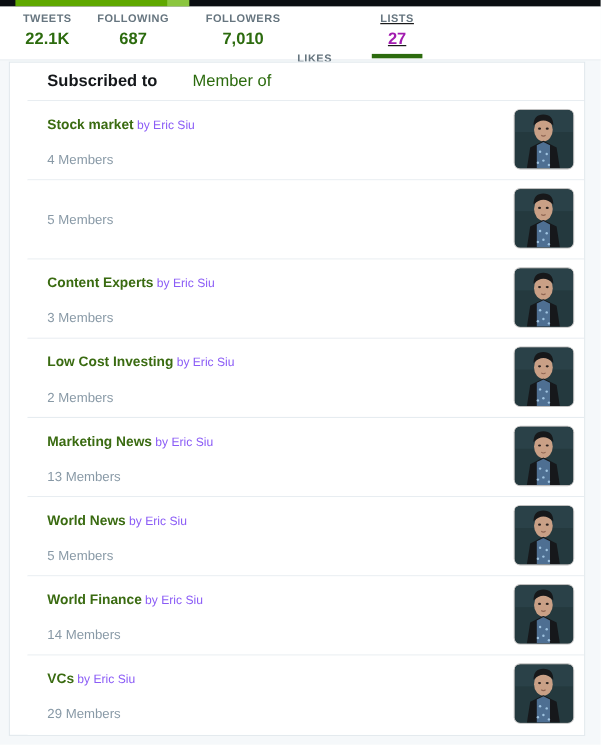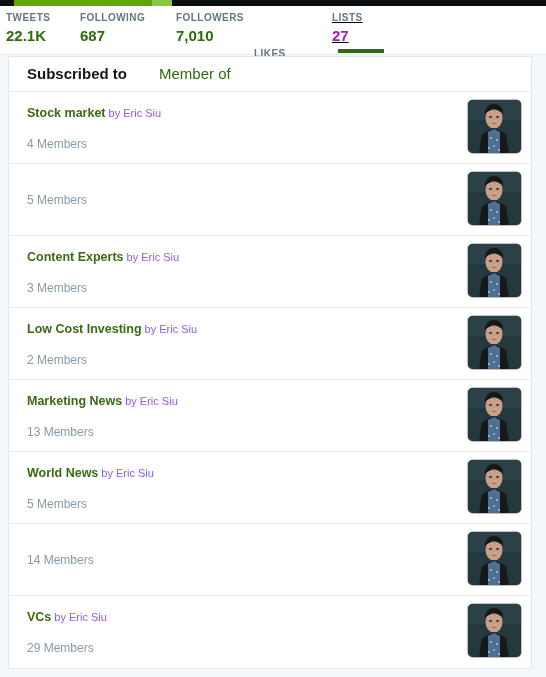--- a/index.html
+++ b/index.html
@@ -51,21 +51,21 @@
     background: #ffffff;
     border-bottom: 1px solid #e6ecf0;
   }
   .stats-inner {
     position: relative;
     height: 48px;
   }
   .stat {
     position: absolute;
     top: 5px;
-    text-align: left;
+    text-align: center;
     cursor: pointer;
   }
   .stat-label {
     font-size: 10px;
     letter-spacing: .45px;
     color: #66757f;
     font-weight: 700;
     line-height: 13px;
     text-transform: uppercase;
     white-space: nowrap;
@@ -99,20 +99,21 @@
 
   
   .card {
     position: absolute;
     top: 56px;
     left: 8px;
     width: 524px;
     background: #ffffff;
     border: 1px solid #e1e8ed;
     box-sizing: border-box;
+    padding-left: 16px;
   }
 
   .card-tabs {
     height: 34px;
     border-bottom: 1px solid #e6ecf0;
     padding: 0 0 0 18px;
     display: flex;
     align-items: center;
   }
   .card-tab {
@@ -373,20 +374,23 @@
           <circle cx="23" cy="38" r="1.1" fill="#9fc3e0"></circle>
           <circle cx="29" cy="40" r="1.1" fill="#9fc3e0"></circle>
           <circle cx="26" cy="46" r="1.1" fill="#9fc3e0"></circle>
           <circle cx="31" cy="50" r="1.1" fill="#9fc3e0"></circle>
           <circle cx="21" cy="48" r="1.1" fill="#9fc3e0"></circle>
         </svg>
       </div>
     </div>
 
     <div class="list-item">
+      <div class="li-title-row">
+        <span class="li-name">World Finance</span><span class="li-by">by Eric Siu</span>
+      </div>
       <div class="li-members">14 Members</div>
       <div class="li-avatar">
         <svg width="53" height="53" viewBox="0 0 53 53">
           <rect width="53" height="53" fill="#24393e"></rect>
           <rect x="0" y="0" width="53" height="20" fill="#2a4148"></rect>
           <ellipse cx="26" cy="18" rx="8.5" ry="10.5" fill="#c9a086"></ellipse>
           <path d="M17 14 q9 -9 18 0 q0 -10 -9 -10 q-9 0 -9 10z" fill="#17181a"></path>
           <ellipse cx="22.5" cy="17" rx="1.4" ry="1" fill="#2b2320"></ellipse>
           <ellipse cx="29.5" cy="17" rx="1.4" ry="1" fill="#2b2320"></ellipse>
           <path d="M24 23 q2 1.6 4 0" stroke="#8f6552" stroke-width="1" fill="none"></path>

